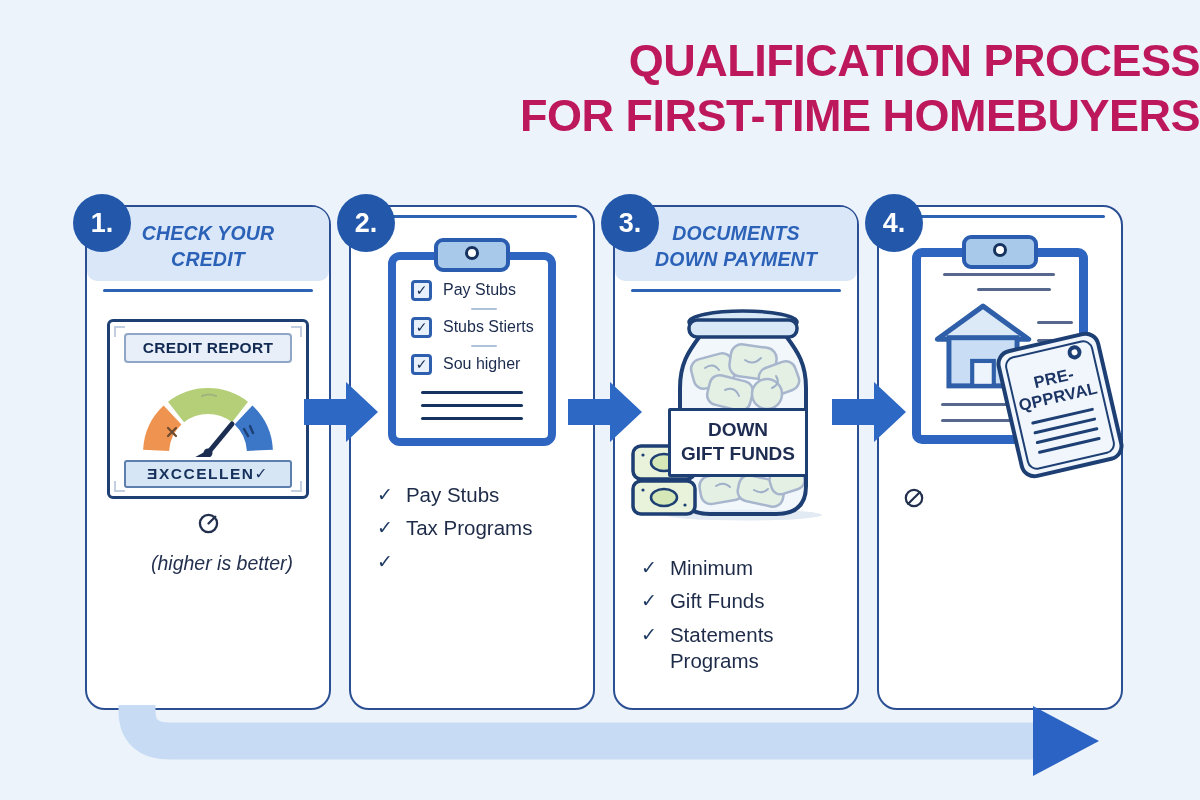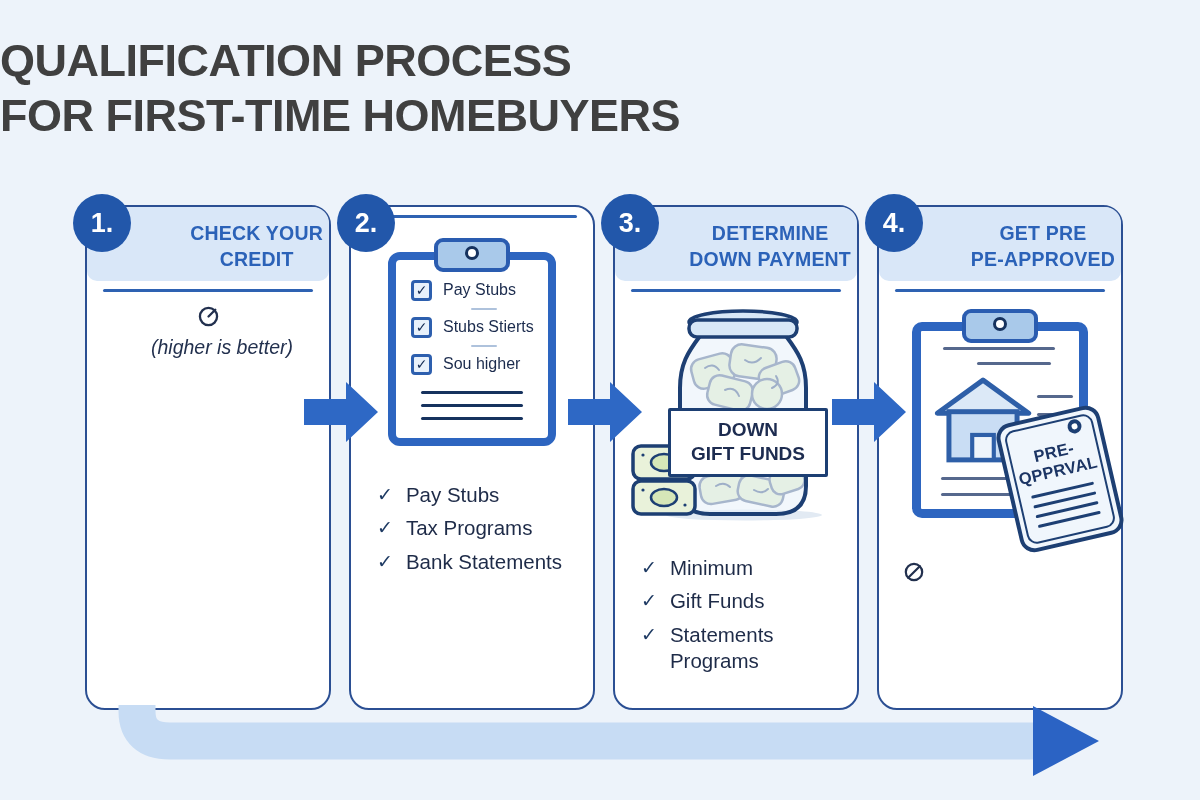--- a/index.html
+++ b/index.html
@@ -4,38 +4,38 @@
 <style>
   * { margin:0; padding:0; box-sizing:border-box; }
   html,body { background:#e9eff8; }
   .stage {
     position:relative; width:1200px; height:800px; overflow:hidden;
     background:#edf3fa;
     font-family:"Liberation Sans","DejaVu Sans",sans-serif;
   }
   .title {
     position:absolute; top:34px; left:0; right:0;
-    text-align:left; font-size:45px; font-weight:bold;
-    color:#404040; letter-spacing:-0.5px; line-height:1.22;
+    text-align:right; font-size:45px; font-weight:bold;
+    color:#be185d; letter-spacing:-0.5px; line-height:1.22;
     white-space:pre-line;
   }
   .cards { position:absolute; left:85px; top:205px; display:flex; gap:18px; }
   .card {
     width:246px; height:505px; background:#ffffff;
     border:2.5px solid #2b4f93; border-radius:20px; position:relative;
   }
   .badge {
     position:absolute; top:-13px; left:-14px; width:58px; height:58px;
     border-radius:50%; background:#2257aa; color:#ffffff;
     font-weight:bold; font-size:27px;
     display:flex; align-items:center; justify-content:center; z-index:6;
   }
   .card-header {
     background:#d9e7f8; border-radius:16px 16px 10px 10px; min-height:74px;
-    display:flex; align-items:center; justify-content:flex-end; padding:8px 6px 4px;
+    display:flex; align-items:center; justify-content:center; padding:8px 6px 4px;font-style:italic;
   }
   .card-title {
     color:#2b62b8; font-weight:bold; font-size:19.5px; text-align:center;
     white-space:pre-line; line-height:1.35; letter-spacing:0.2px;
   }
   .divider { height:2.5px; background:#2e62b2; margin:8px 16px 0; border-radius:2px; }
   .body { display:flex; flex-direction:column; align-items:center; }
 
   
   .report {
@@ -56,21 +56,21 @@
   .rating {
     position:absolute; left:14px; right:14px; bottom:8px;
     border:2.5px solid #5c7fae; background:#d7e6f5; border-radius:3px;
     text-align:center; font-weight:bold; font-size:15.5px; color:#16305c;
     padding:3px 0; letter-spacing:1.5px;
   }
   .note-row {
     margin-top:13px; display:flex; align-items:center; gap:11px;
     font-size:23px; color:#1c2a4a;
   }
-  .note-sub { margin-top:8px; font-style:italic; font-size:19.5px; color:#22304e; margin-left:28px; }
+  .note-sub { margin-top:17px; font-style:italic; font-size:19.5px; color:#22304e; margin-left:28px; }
 
   
   .clipboard { position:relative; margin-top:34px; width:168px; height:194px;
     border:8px solid #2d65c0; border-radius:12px; background:#ffffff; }
   .clip {
     position:absolute; top:-22px; left:50%; transform:translateX(-50%);
     width:76px; height:34px; background:#a9c9ea; border:4px solid #2a5cb0;
     border-radius:9px; z-index:3;
   }
   .clip-hole {
@@ -93,21 +93,21 @@
     margin-top:36px; align-self:flex-start; padding-left:26px;
     display:flex; flex-direction:column; gap:7px; font-size:20.5px; color:#1e2b48;
   }
   .check-item { display:flex; gap:13px; }
   .tick { color:#1e3a63; font-weight:bold; font-size:19px; padding-top:1px; }
   .check-label { white-space:pre-line; line-height:1.3; }
 
   
   .jar-wrap { position:relative; margin-top:14px; width:212px; height:215px; }
   .jar-label {
-    position:absolute; left:38px; top:102px; width:160px; background:#ffffff;
+    position:absolute; left:38px; top:102px; width:140px; background:#ffffff;
     border:3px solid #1d3f73; border-radius:2px; padding:7px 0;
     text-align:center; font-weight:bold; font-size:19px; color:#1d2c50;
     white-space:pre-line; line-height:1.3; z-index:2;
   }
   .card3 .checklist { margin-top:34px; }
 
   
   .clipboard4 { position:relative; margin-top:30px; width:176px; height:196px;
     border:9px solid #2d65c0; border-radius:10px; background:#ffffff; }
   .c4-line { position:absolute; height:3px; background:#56688d; border-radius:2px; }
@@ -149,20 +149,39 @@
   <div class="cards">
 
     <section class="card card1">
       <div class="badge">1.</div>
       <header class="card-header">
         <div class="card-title">CHECK YOUR
 CREDIT</div>
       </header>
       <div class="divider"></div>
       <div class="body">
+        <div class="report">
+          <div class="corner tl"></div>
+          <div class="corner tr"></div>
+          <div class="corner bl"></div>
+          <div class="corner br"></div>
+          <div class="report-header">CREDIT REPORT</div>
+          <svg class="gauge" width="160" height="92" viewBox="0 0 160 92">
+            <path d="M28.1,85.3 A52,52 0 0 1 44.5,50.0" fill="none" stroke="#ef9350" stroke-width="26"></path>
+            <path d="M48,47 A52,52 0 0 1 112,47" fill="none" stroke="#b5cf78" stroke-width="26"></path>
+            <path d="M115.5,50 A52,52 0 0 1 131.9,85.3" fill="none" stroke="#3c76c6" stroke-width="26"></path>
+            <path d="M40,63 l8,8 M48,63 l-8,8" stroke="#6b4a2e" stroke-width="2.2" stroke-linecap="round"></path>
+            <path d="M116,64 l4,7 M122,61 l3,7" stroke="#1d3f73" stroke-width="2.4" stroke-linecap="round"></path>
+            <path d="M74,31 q7,-3 14,0" stroke="#9db47c" stroke-width="2" fill="none" stroke-linecap="round"></path>
+            <line x1="67" y1="95" x2="80" y2="88" stroke="#1b2e52" stroke-width="5" stroke-linecap="round"></line>
+            <line x1="80" y1="88" x2="104" y2="59" stroke="#1b2e52" stroke-width="5" stroke-linecap="round"></line>
+            <circle cx="80" cy="88" r="4.5" fill="#1b2e52"></circle>
+          </svg>
+          <div class="rating">ƎXCCELLEN✓</div>
+        </div>
         <div class="note-row">
           <svg width="23" height="23" viewBox="0 0 22 22">
             <circle cx="11" cy="11" r="8.2" fill="none" stroke="#22304e" stroke-width="2.2"></circle>
             <line x1="11" y1="11" x2="17.5" y2="4.5" stroke="#22304e" stroke-width="2.2" stroke-linecap="round"></line>
           </svg>
         </div>
         <div class="note-sub">(higher is better)</div>
       </div>
     </section>
 
@@ -206,30 +225,29 @@
           <div class="check-item">
             <span class="tick">✓</span>
             <span class="check-label">Pay Stubs</span>
           </div>
           <div class="check-item">
             <span class="tick">✓</span>
             <span class="check-label">Tax Programs</span>
           </div>
           <div class="check-item">
             <span class="tick">✓</span>
-            <span class="check-label">Bank Statements</span>
           </div>
         </div>
       </div>
     </section>
 
     <section class="card card3">
       <div class="badge">3.</div>
       <header class="card-header">
-        <div class="card-title">DETERMINE
+        <div class="card-title">DOCUMENTS
 DOWN PAYMENT</div>
       </header>
       <div class="divider"></div>
       <div class="body">
         <div class="jar-wrap">
           <svg width="212" height="215" viewBox="0 0 212 215">
             <ellipse cx="114" cy="209" rx="78" ry="5.5" fill="#e2eaf3"></ellipse>
             <g stroke="#5a7096" stroke-width="2.5" fill="#e3efcd">
               <rect x="62" y="50" width="42" height="30" rx="10" transform="rotate(-15 83 65)"></rect>
               <rect x="100" y="40" width="46" height="32" rx="11" transform="rotate(8 123 56)"></rect>
@@ -280,24 +298,20 @@
             <span class="tick">✓</span>
             <span class="check-label">Statements
 Programs</span>
           </div>
         </div>
       </div>
     </section>
 
     <section class="card card4">
       <div class="badge">4.</div>
-      <header class="card-header">
-        <div class="card-title">GET PRE
-PE-APPROVED</div>
-      </header>
       <div class="divider"></div>
       <div class="body">
         <div class="clipboard4">
           <div class="clip">
             <div class="clip-hole"></div>
           </div>
           <div class="c4-line" style="top:16px; left:22px; width:112px;"></div>
           <div class="c4-line" style="top:31px; left:56px; width:74px;"></div>
           <div class="c4-line" style="top:64px; left:116px; width:36px;"></div>
           <div class="c4-line" style="top:82px; left:116px; width:36px;"></div>

